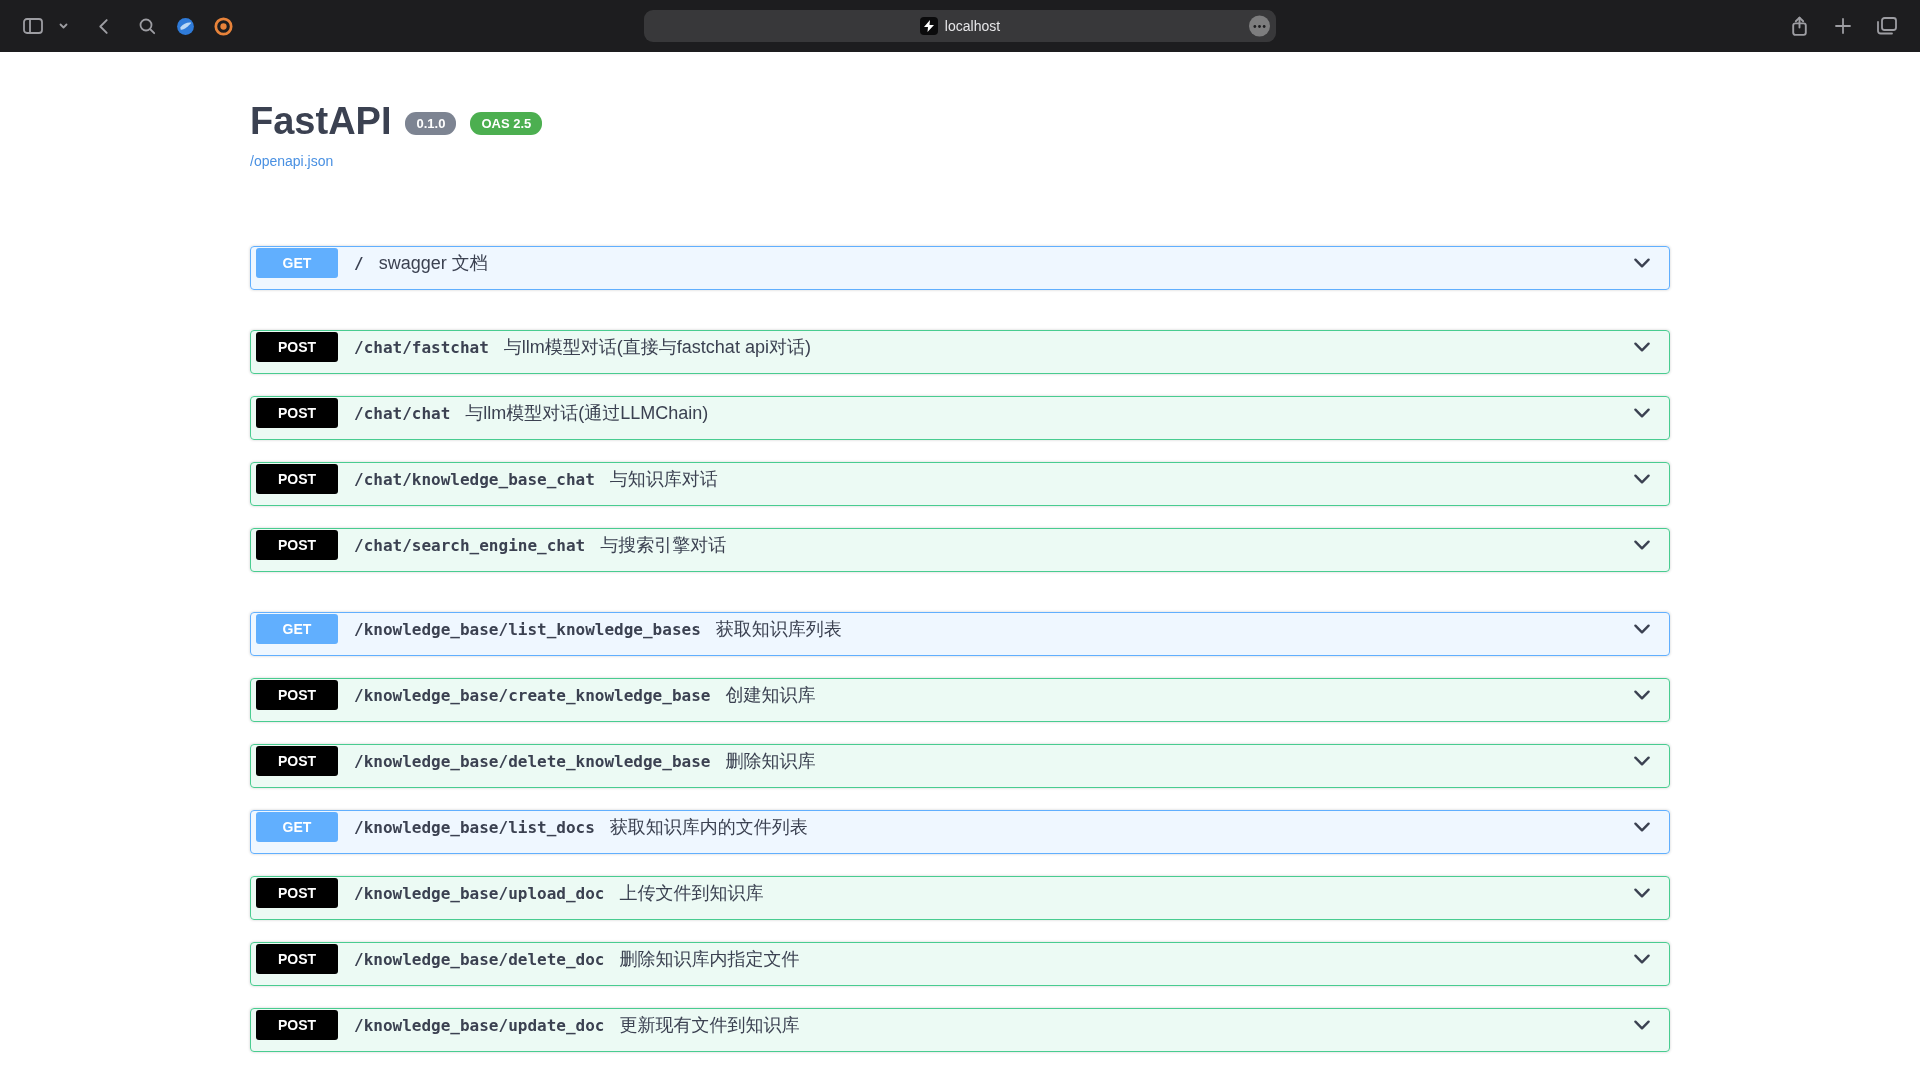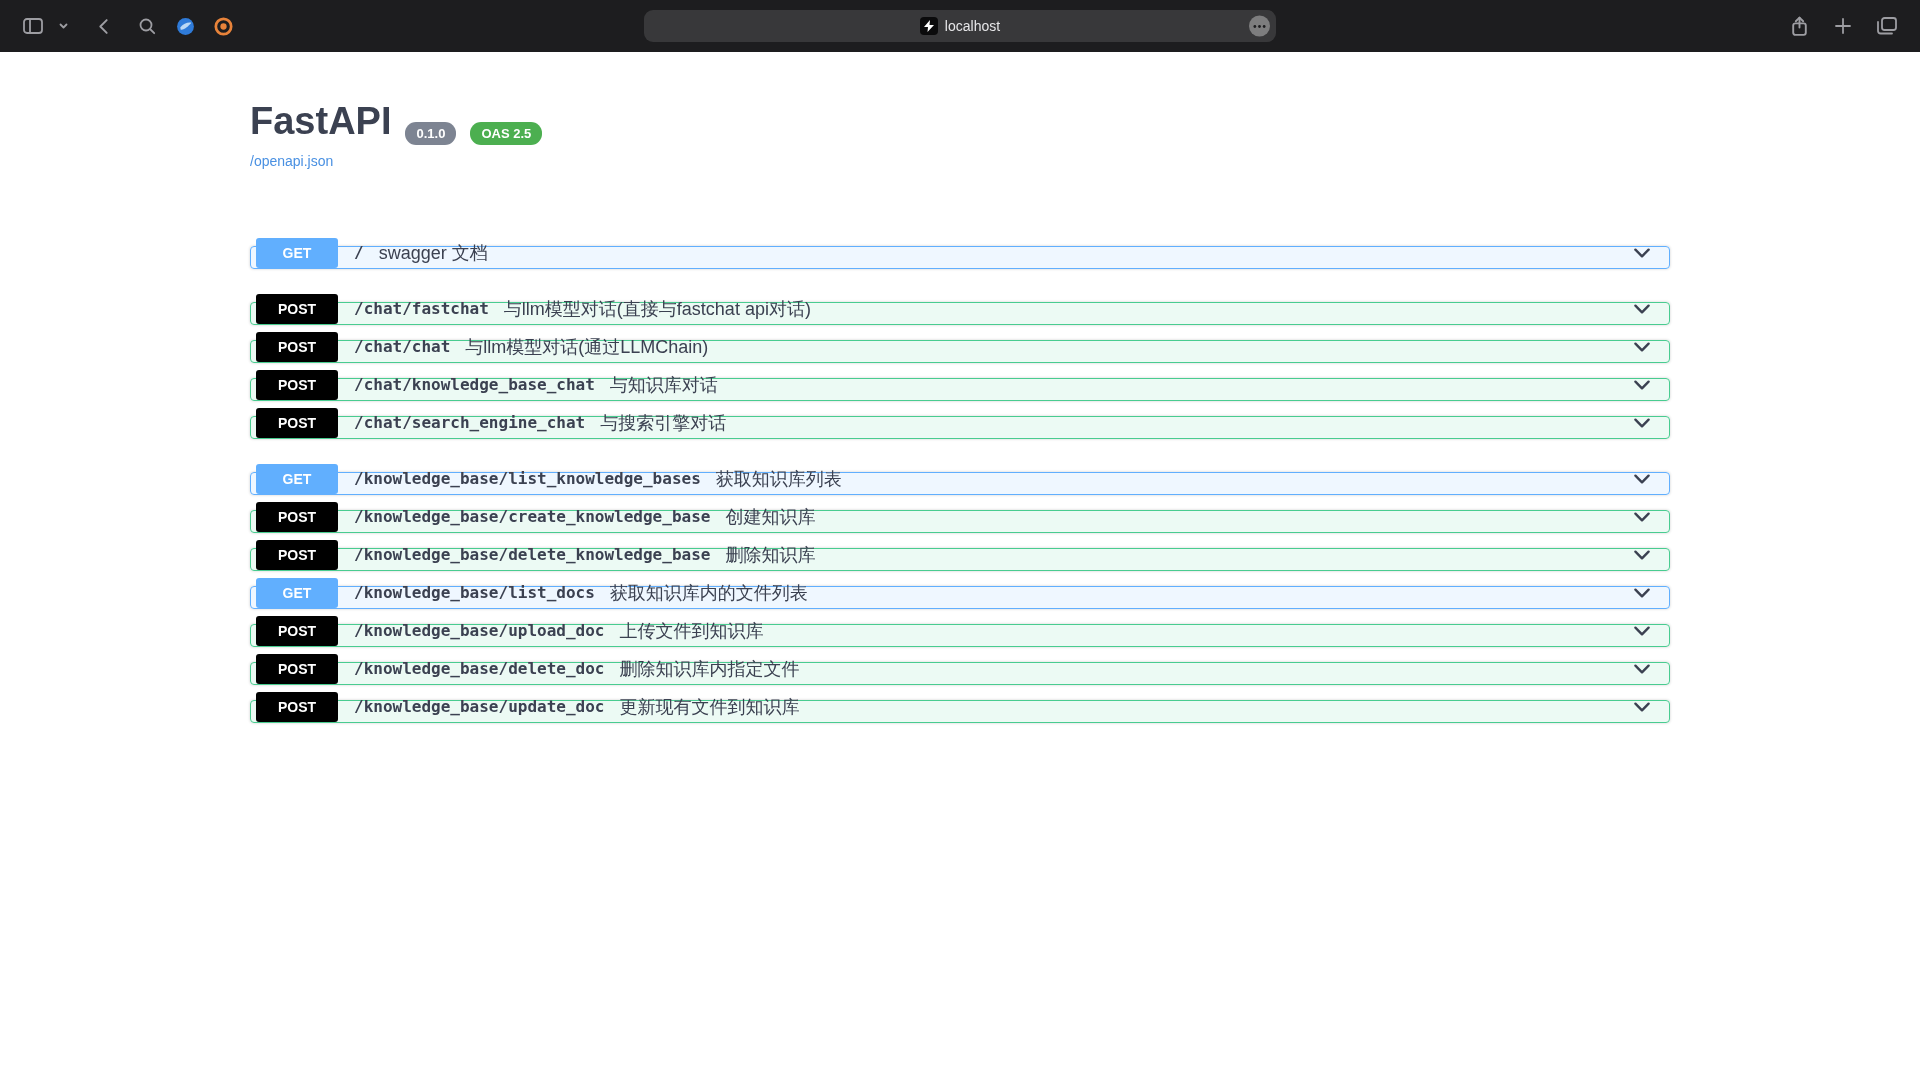--- a/index.html
+++ b/index.html
@@ -23,41 +23,41 @@
                      display:flex; align-items:center; justify-content:center; margin-right:7px; }
   .urlbar .host { color:#e6e6e8; font-size:14px; }
   .urlbar .more { position:absolute; right:6px; top:50%; transform:translateY(-50%);
                   width:21px; height:21px; border-radius:50%; background:rgba(255,255,255,.35);
                   border:none; display:flex; align-items:center; justify-content:center; cursor:pointer; }
 
   
   .page { height:1028px; overflow:hidden; background:#fff; }
   .wrapper { width:1420px; margin:0 auto; }
   .info { padding-top:48px; }
-  .api-title { font-size:38px; font-weight:700; color:#3b4151; display:flex; align-items:flex-end; }
+  .api-title { font-size:38px; font-weight:700; color:#3b4151; display:flex; align-items:center; }
   .badge { display:inline-block; font-size:13px; font-weight:700; color:#fff;
            padding:4px 11px; border-radius:11px; margin-left:14px; transform:translateY(2px); }
   .badge.ver { background:#7d8492; }
   .badge.oas { background:#4caf50; }
   .openapi-link { display:inline-block; margin-top:10px; font-size:14px; color:#4990e2;
                   text-decoration:none; cursor:pointer; }
 
   .sections { margin-top:58px; padding-bottom:40px; }
   .opblock-tag { display:flex; align-items:center; justify-content:space-between;
                  padding:12px 22px 12px 10px; border-bottom:1px solid rgba(59,65,81,.25);
                  cursor:pointer; margin-top:8px; }
   .opblock-tag h3 { font-size:27px; font-weight:700; color:#3b4151; line-height:1.2; }
   .collapse-btn, .expand-btn { background:none; border:none; cursor:pointer; display:flex;
                                align-items:center; justify-content:center; }
   .collapse-btn svg, .expand-btn svg { stroke:#3b4151; fill:none; stroke-width:2.2;
                                        stroke-linecap:round; stroke-linejoin:round; }
 
   .endpoints { padding-top:18px; }
-  .opblock { display:flex; align-items:center; height:23px; border-radius:4px;
-             margin-bottom:15px; padding:0 4px 10px 5px; box-shadow:0 0 3px rgba(0,0,0,.19);
+  .opblock { display:flex; align-items:center; height:44px; border-radius:4px;
+             margin-bottom:22px; padding:0 4px 10px 5px; box-shadow:0 0 3px rgba(0,0,0,.19);
              cursor:pointer; }
   .opblock.get  { background:rgba(97,175,254,.1);  border:1px solid #61affe; }
   .opblock.post { background:rgba(73,204,144,.1); border:1px solid #49cc90; }
   .opblock .method { min-width:82px; text-align:center; padding:7px 0; border-radius:3px;
                      color:#fff; font-size:14px; font-weight:700; }
   .opblock.get  .method { background:#61affe; }
   .opblock.post .method { background:#000000; }
   .opblock .path { margin-left:16px; font-family:"DejaVu Sans Mono", monospace;
                    font-weight:700; font-size:16px; color:#3b4151; }
   .opblock .summary { margin-left:15px; font-size:18px; color:#3b4151; }

